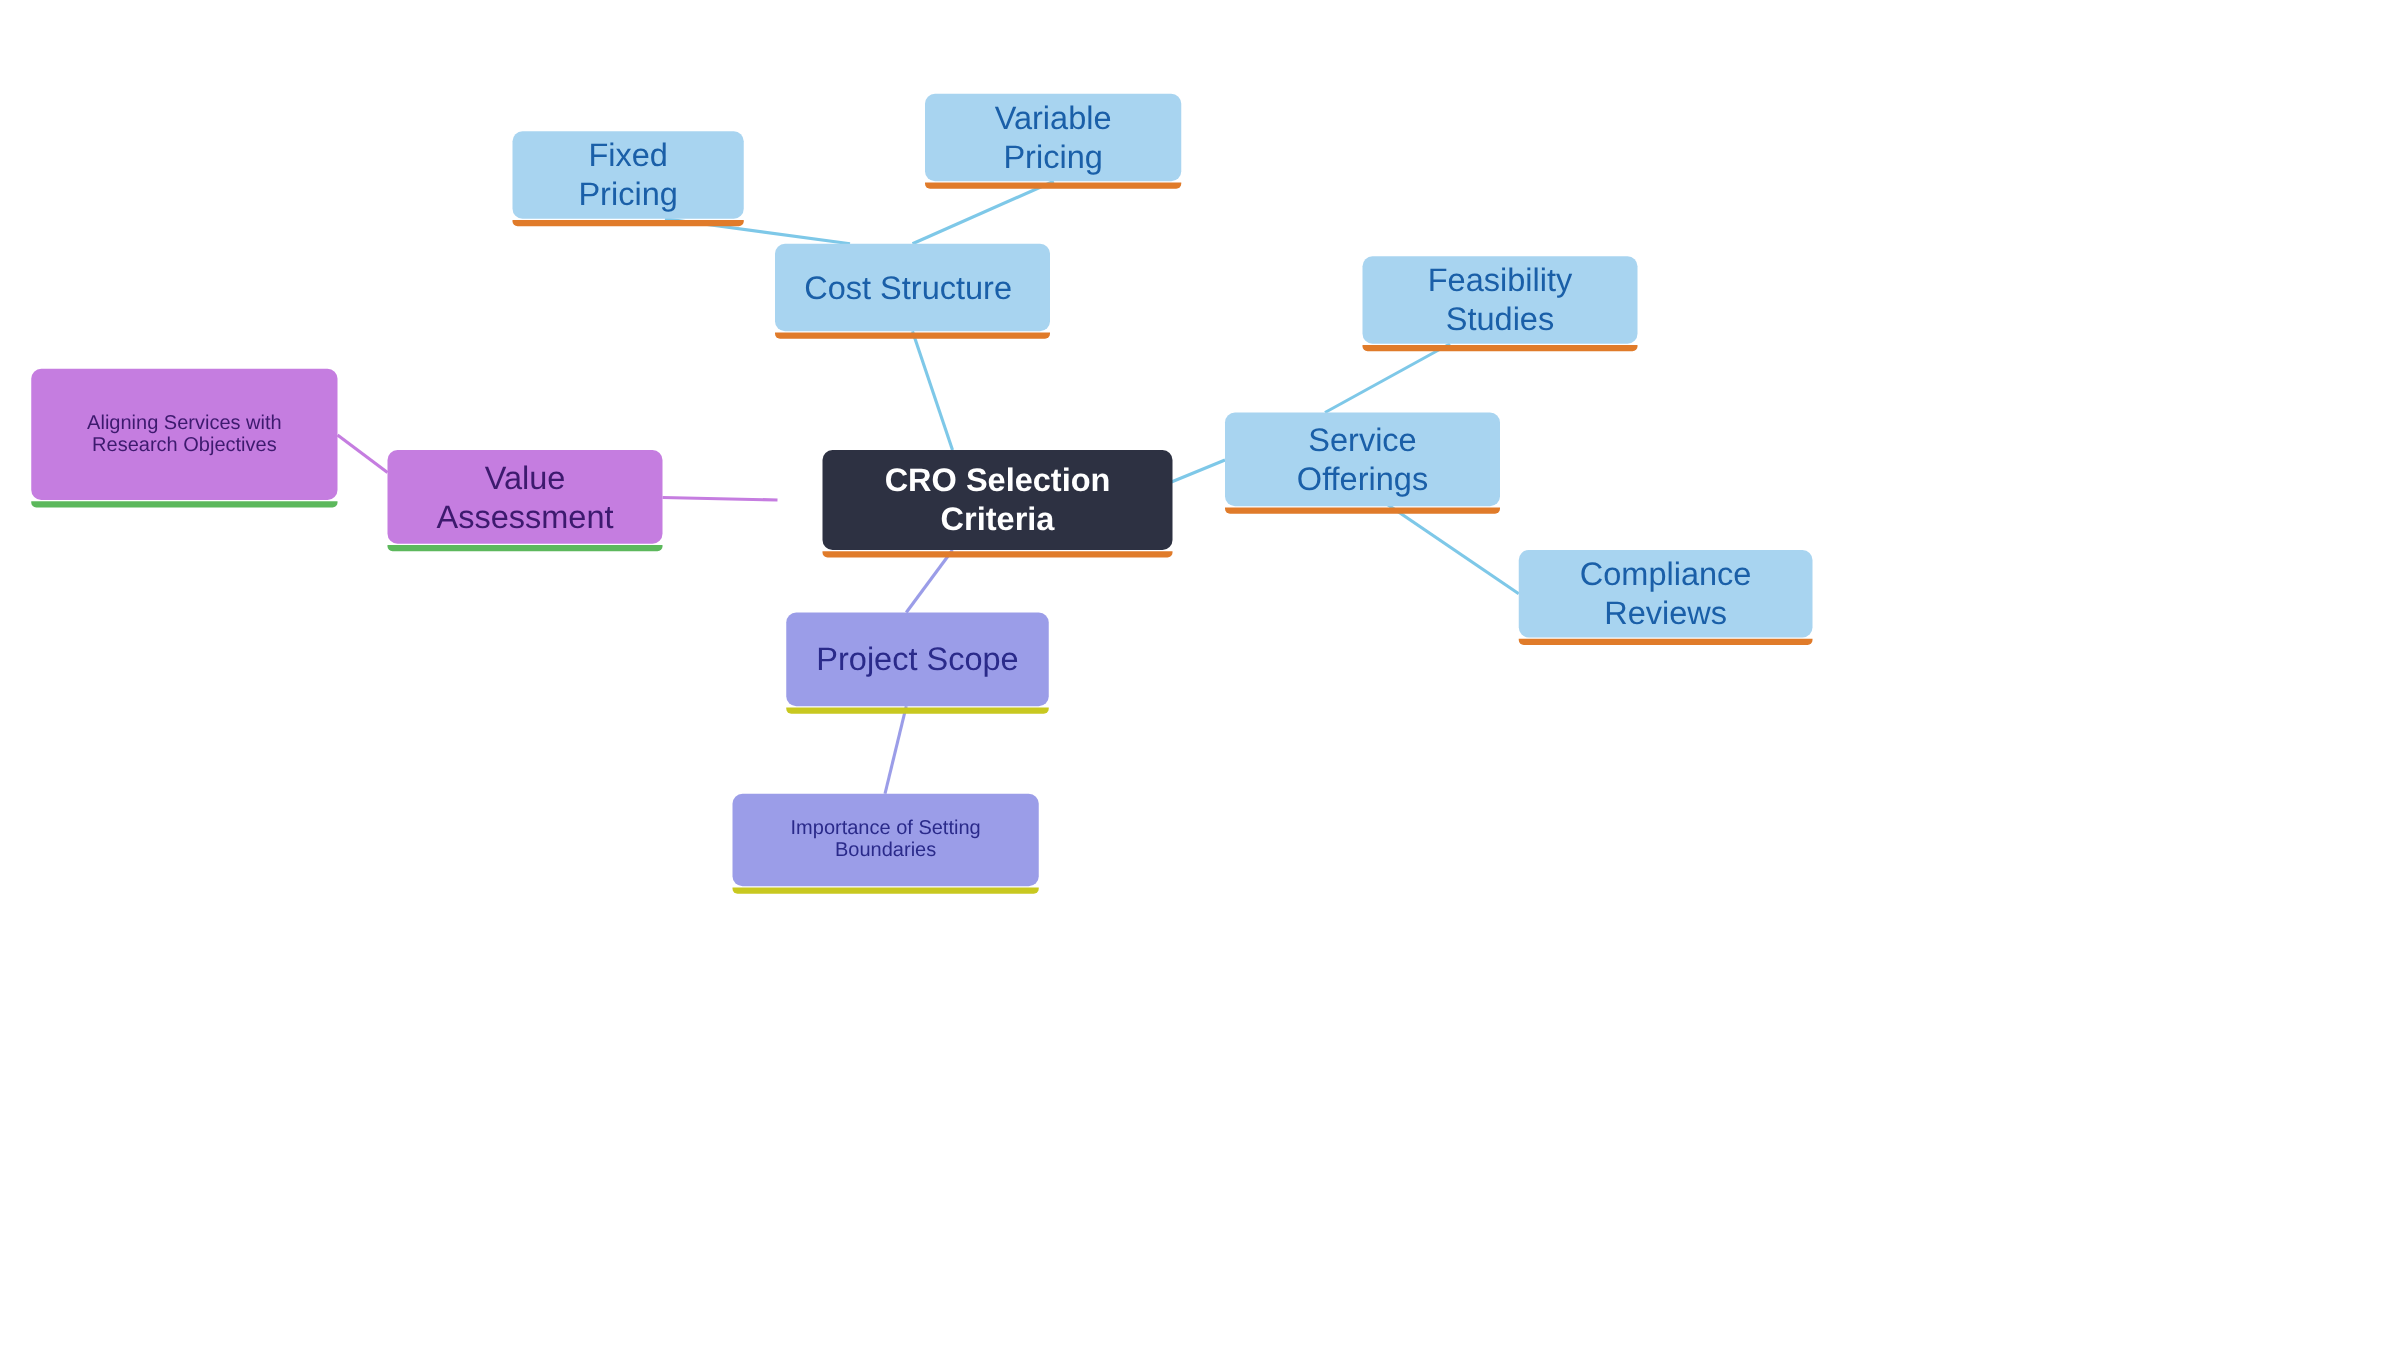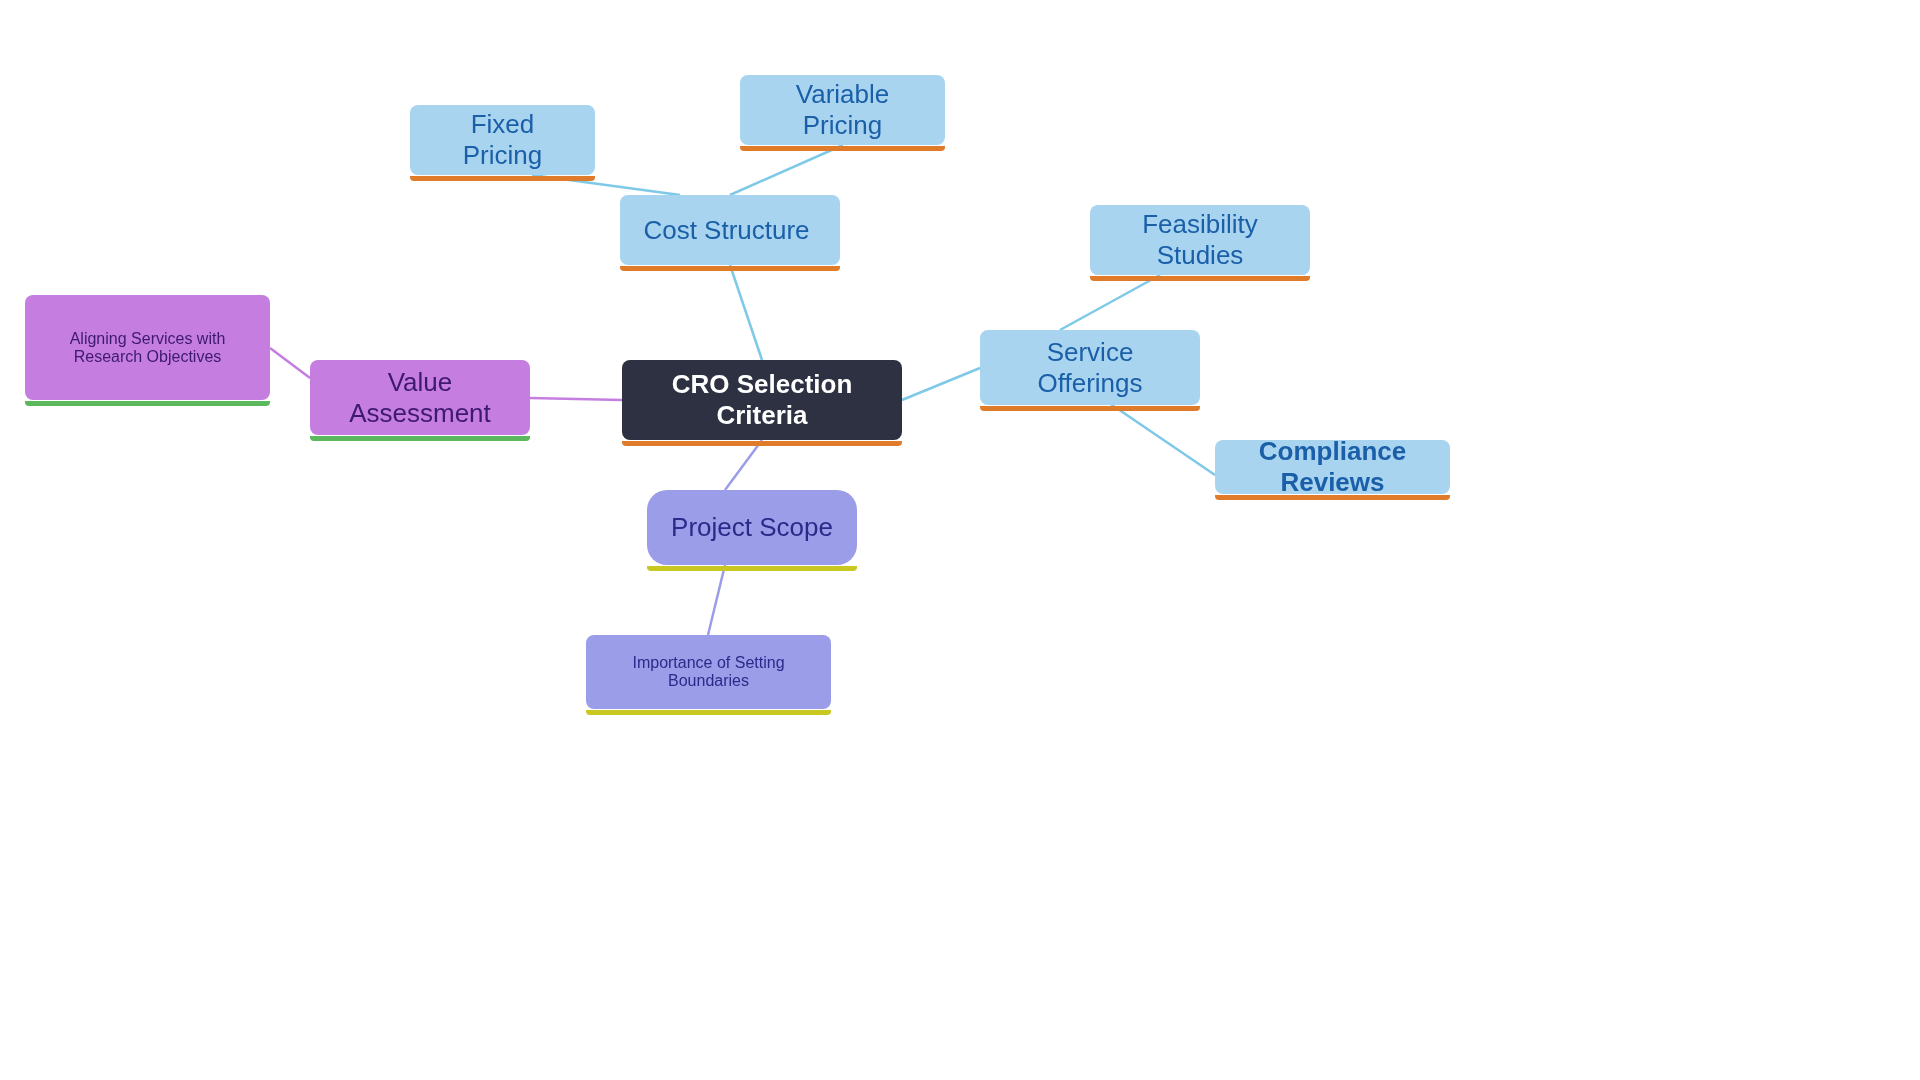--- a/index.html
+++ b/index.html
@@ -39,20 +39,21 @@
       border-radius: 0 0 4px 4px;
     }
     
     .node-center {
       background: #2d3142;
       color: #ffffff;
       font-size: 26px;
       font-weight: 600;
       width: 280px;
       height: 80px;
+      margin-left: 36px;
     }
     .node-center::after {
       background: #e07b2a;
     }
     
     .node-blue {
       background: #a8d4f0;
       color: #1a5fa8;
     }
     .node-blue::after {
@@ -106,21 +107,21 @@
 <div class="node node-blue" style="left:620px; top:195px; width:220px; height:70px; z-index:10;padding-left:13px;">Cost Structure</div>
 
 <div class="node node-blue" style="left:410px; top:105px; width:185px; height:70px; z-index:10;">Fixed Pricing</div>
 
 <div class="node node-blue" style="left:740px; top:75px; width:205px; height:70px; z-index:10;">Variable Pricing</div>
 
 <div class="node node-blue" style="left:980px; top:330px; width:220px; height:75px; z-index:10;">Service Offerings</div>
 
 <div class="node node-blue" style="left:1090px; top:205px; width:220px; height:70px; z-index:10;">Feasibility Studies</div>
 
-<div class="node node-blue" style="left:1215px; top:440px; width:235px; height:54px; z-index:10;font-weight:bold;">Compliance Reviews</div>
+<div class="node node-blue" style="left:1215px; top:440px; width:235px; height:70px; z-index:10;">Compliance Reviews</div>
 
 <div class="node node-purple" style="left:310px; top:360px; width:220px; height:75px; z-index:10;">Value Assessment</div>
 
 <div class="node node-purple" style="left:25px; top:295px; width:245px; height:105px; z-index:10; font-size:16px;">Aligning Services with Research Objectives</div>
 
-<div class="node node-violet" style="left:647px; top:490px; width:210px; height:75px; z-index:10;border-radius:20px;">Project Scope</div>
+<div class="node node-violet" style="left:629px; top:490px; width:210px; height:75px; z-index:10;">Project Scope</div>
 
 <div class="node node-violet" style="left:586px; top:635px; width:245px; height:74px; z-index:10; font-size:16px;">Importance of Setting Boundaries</div>
 
 </body></html>

